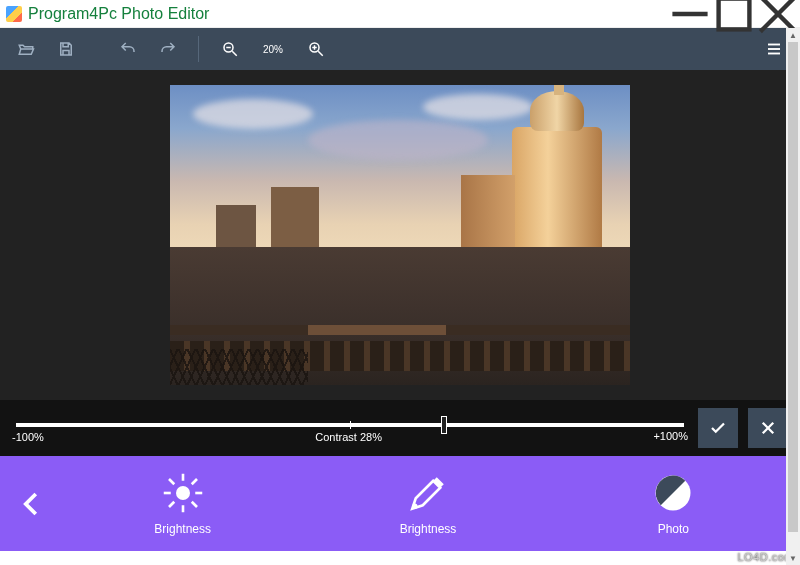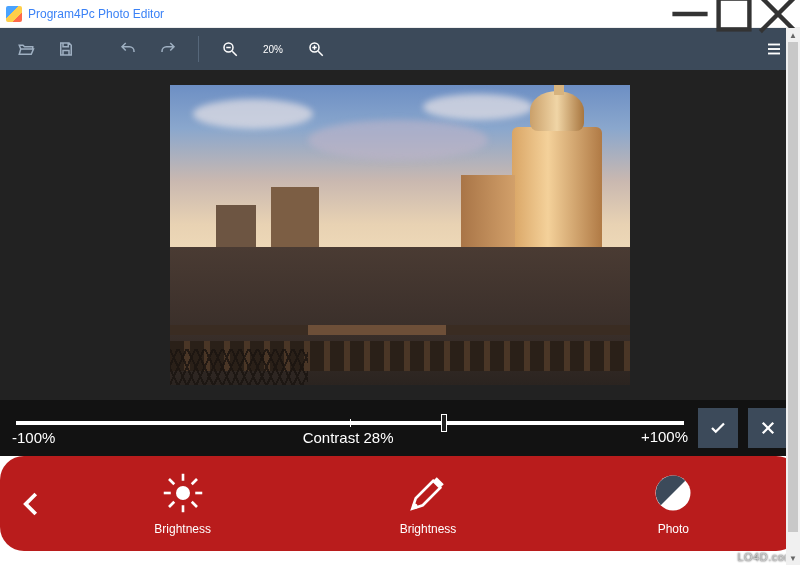--- a/index.html
+++ b/index.html
@@ -22,22 +22,22 @@
     padding: 0 0 0 6px;
     border-bottom: 1px solid #eee;
   }
   .titlebar .app-icon {
     width: 16px; height: 16px;
     background: linear-gradient(135deg,#4aa3ff 0 40%,#ffcf4a 40% 70%,#ff6a4a 70% 100%);
     margin-right: 6px;
     border-radius: 2px;
   }
   .titlebar .title {
-    color: #3b82f6;
-    font-size: 12px;
+    color: #15803d;
+    font-size: 16px;
     flex: 0 0 auto;
   }
   .titlebar .spacer { flex: 1; }
   .winbtn {
     width: 44px; height: 28px;
     display: flex; align-items: center; justify-content: center;
     color: #333;
     font-size: 10px;
   }
 
@@ -135,37 +135,36 @@
     padding:10px 4px 0 4px;
   }
   .track {
     height:4px; background:#fff; position:relative;
   }
   .tick-center{position:absolute; left:50%; top:-2px; width:1px; height:8px; background:#fff;}
   .thumb{
     position:absolute; top:-7px; width:6px; height:18px; background:#222;
     border:1px solid #fff; transform:translateX(-50%);
   }
-  .slider-labels{display:flex; font-size:15px; color:#fff;}
+  .slider-labels{display:flex; font-size:11px; color:#fff;}
   .slider-labels .center{flex:1; text-align:center;}
   .slider-labels .right{ text-align:left; line-height:1; }
   .squarebtn{
     width:40px; height:40px; background:#3c4a5a; display:flex;
     align-items:center; justify-content:center; color:#fff;
   }
   .squarebtn svg{width:18px;height:18px;}
 
   
   .adjust-bar{
-    background:#b91c1c;
+    background:#8b5cf6;
     height:95px;
     display:flex;
     align-items:center;
     padding:0 4px 0 4px;
-    border-radius:24px;
   }
   .backbtn{
     width:56px; height:100%; display:flex; align-items:center; justify-content:center;
     color:#fff;
   }
   .adjust-items{flex:1; display:flex; justify-content:space-around; align-items:center; height:100%;}
   .adj{
     display:flex; flex-direction:column; align-items:center; gap:8px;
     color:#fff; font-size:12px; padding:6px 10px;
     min-width:100px;

